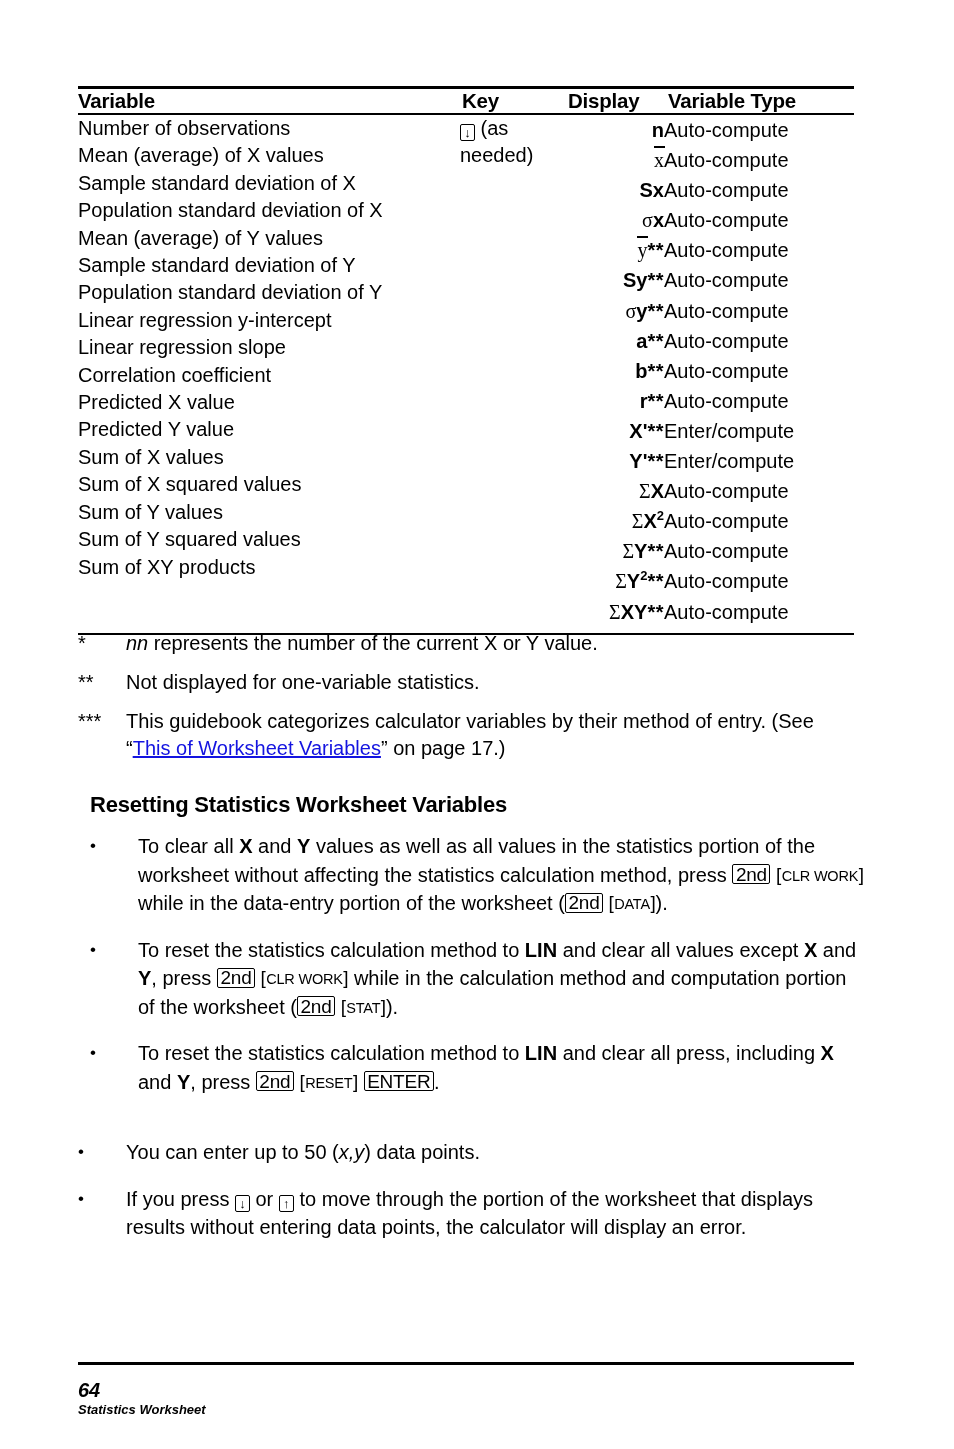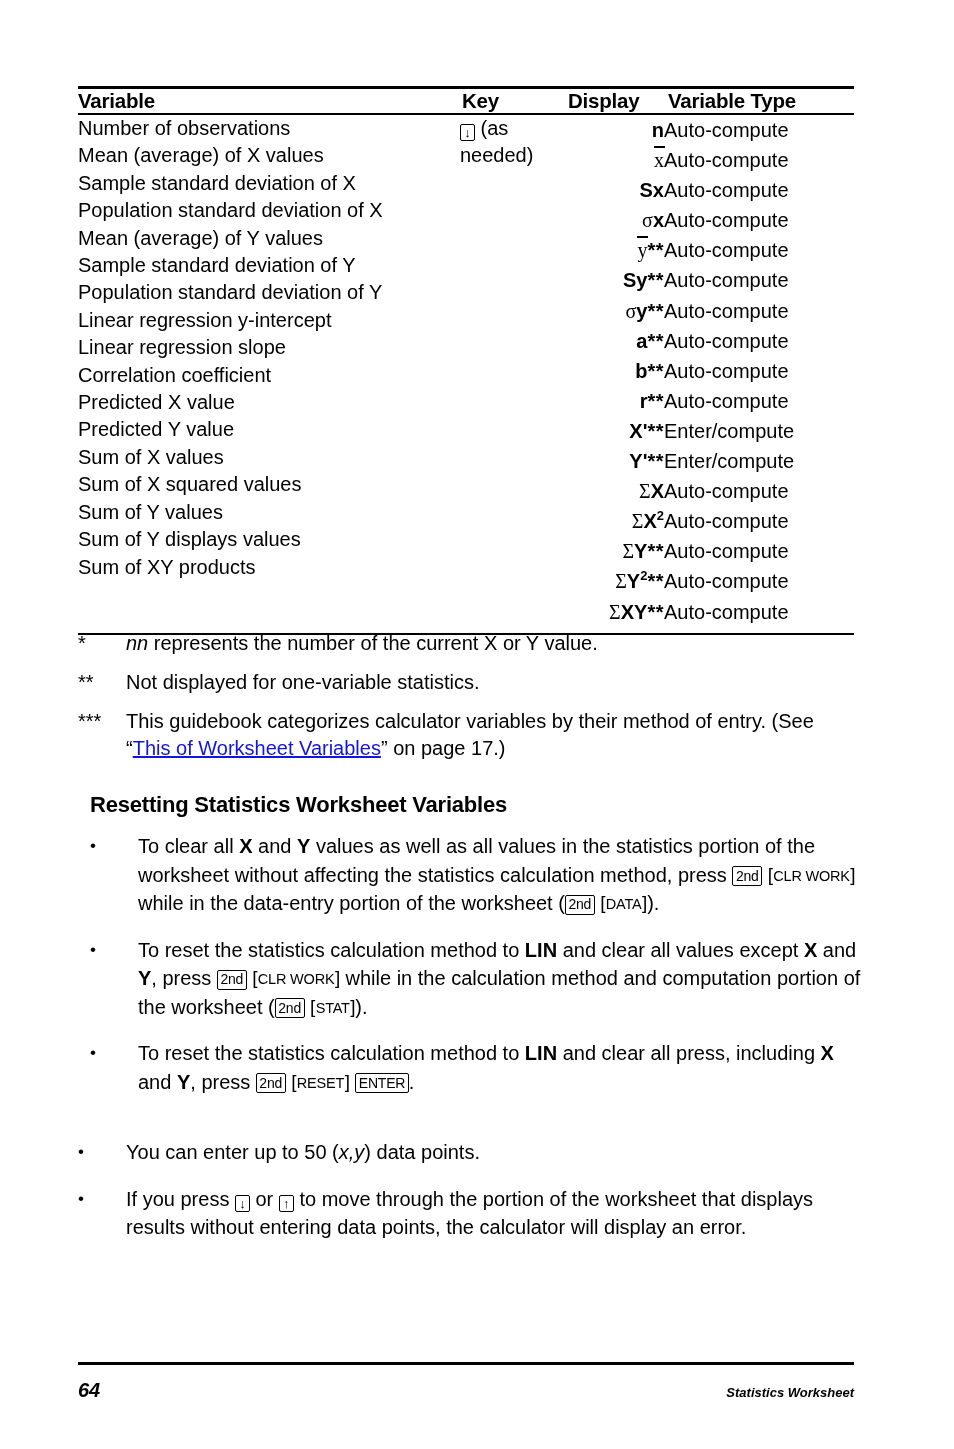--- a/index.html
+++ b/index.html
@@ -89,21 +89,21 @@
   .bul-dot { width: 48px; flex: 0 0 48px; font-size: 17px; line-height: 28.5px; }
   .bul-body { flex: 1 1 auto; }
   b.v { font-weight: bold; }
 
   
   .kb {
     display: inline-block;
     border: 1.6px solid #000;
     border-radius: 2px;
     font-family: "Liberation Sans", sans-serif;
-    font-size: 14px;
+    font-size: 19px;
     line-height: 15px;
     padding: 1.5px 2.5px 1.5px 2.5px;
     vertical-align: 1px;
     letter-spacing: -0.2px;
     white-space: nowrap;
   }
   .kbr {
     display: inline-block;
     font-family: "Liberation Sans", sans-serif;
     font-size: 14.5px;
@@ -145,20 +145,21 @@
   .sec-entry   { position: absolute; left: 0; top: 1124px; width: 776px; }
   .bul-block   { margin-top: 14px; }
   .bul-block2  { margin-top: 18px; }
 
   
   .footer { position: absolute; left: 0; top: 1362px; width: 776px; }
   .footer-rule { height: 2.5px; background: #000; width: 776px; }
   .footer-row {
     display: flex; justify-content: space-between; align-items: baseline;
     margin-top: 14px;
+    flex-direction: column;
   }
   .pg  { font-size: 20px; font-style: italic; font-weight: bold; }
   .ftt { font-size: 13px; font-style: italic; font-weight: bold; }
 </style>
 </head>
 <body>
 
 <div class="page">
 
   <div class="tbl-wrap">
@@ -202,21 +203,21 @@
             <div class="varline">Sample standard deviation of Y</div>
             <div class="varline">Population standard deviation of Y</div>
             <div class="varline">Linear regression y-intercept</div>
             <div class="varline">Linear regression slope</div>
             <div class="varline">Correlation coefficient</div>
             <div class="varline">Predicted X value</div>
             <div class="varline">Predicted Y value</div>
             <div class="varline">Sum of X values</div>
             <div class="varline">Sum of X squared values</div>
             <div class="varline">Sum of Y values</div>
-            <div class="varline">Sum of Y displays values</div>
+            <div class="varline">Sum of Y squared values</div>
             <div class="varline">Sum of XY products</div>
           </td>
 
           <td class="cell-key">
             <div>
               <span class="arrowkey">↓</span>
               <span>(as</span>
             </div>
             <div>needed)</div>
           </td>

